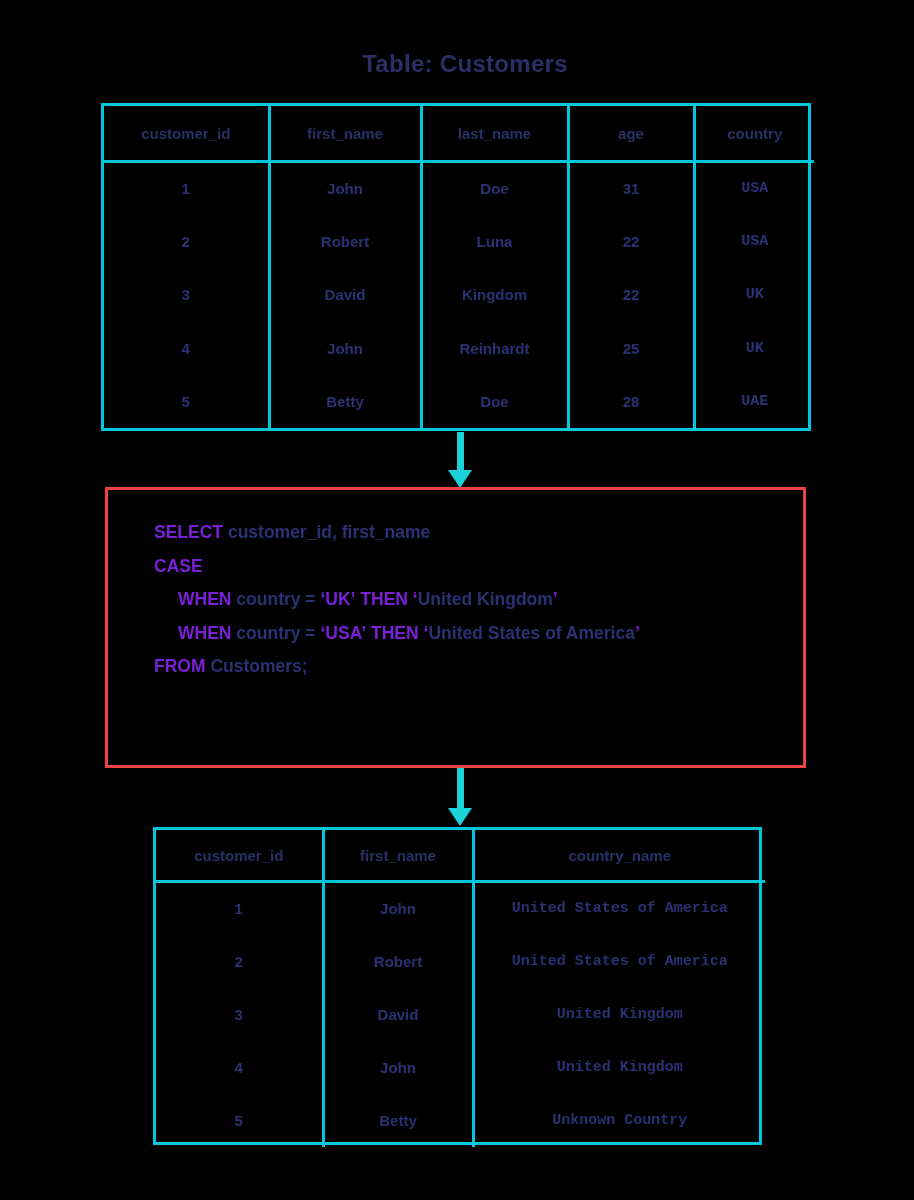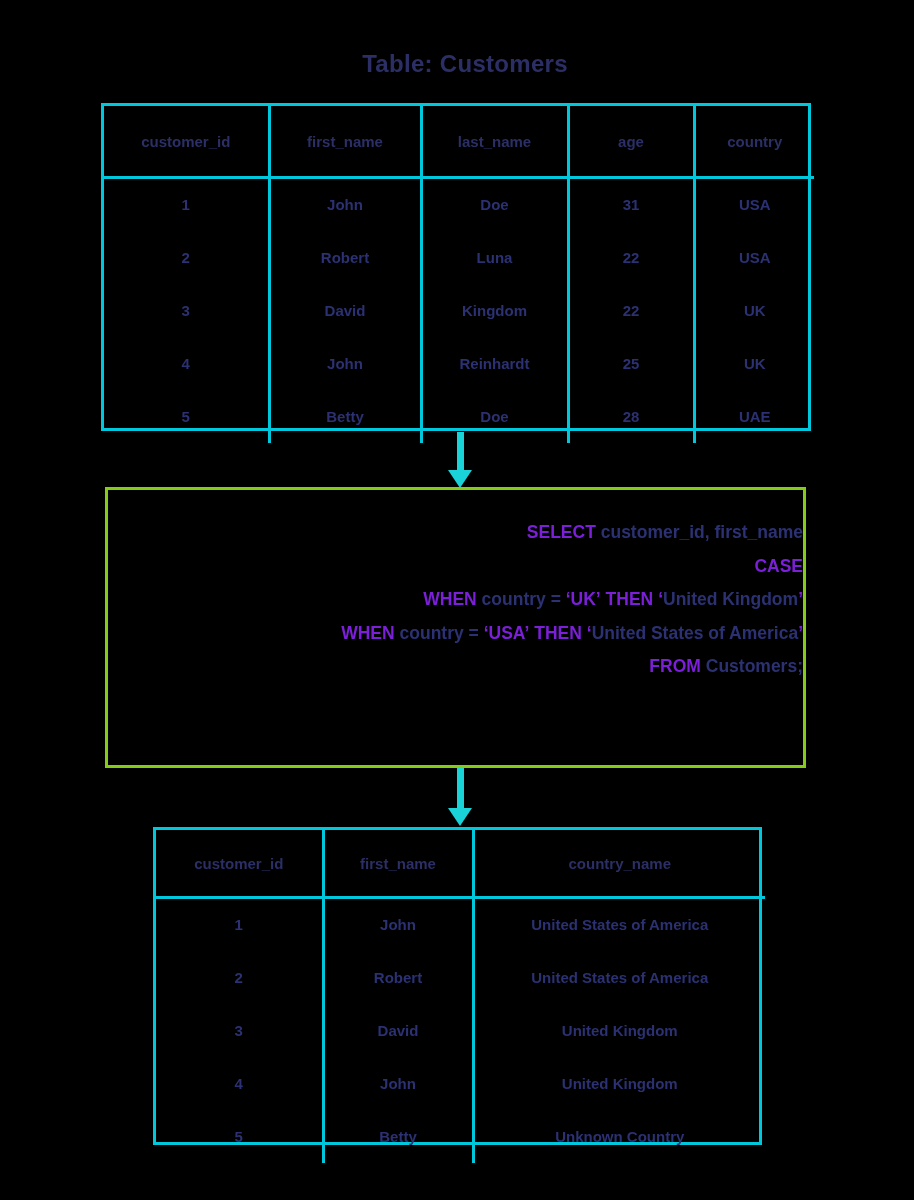--- a/index.html
+++ b/index.html
@@ -41,32 +41,32 @@
     border-collapse: collapse;
     table-layout: fixed;
   }
   .sql-table th {
     color: #2b2f66;
     font-size: 15px;
     font-weight: 700;
     text-align: center;
     border-bottom: 3px solid #00c8dc;
     border-right: 3px solid #00c8dc;
-    padding: 8px;
+    padding: 0;
   }
   .sql-table th:last-child { border-right: none; }
   .sql-table td {
     color: #2b3172;
     font-size: 15px;
     font-weight: 700;
     text-align: center;
     border-right: 3px solid #00c8dc;
     padding: 0;
   }
-  .sql-table td:last-child { border-right: none; }
+  .sql-table td:last-child { border-right: none; font-family: Liberation Mono, monospace; }
 
   
   #customers-table {
     left: 101px;
     top: 103px;
     width: 710px;
     height: 328px;
   }
   #customers-table th { height: 54px; }
   #customers-table tbody tr { height: 53px; }
@@ -126,23 +126,22 @@
   #arrow-bottom .head  { top: 40px; }
 
   
   #sql-box {
     position: absolute;
     box-sizing: border-box;
     left: 105px;
     top: 487px;
     width: 701px;
     height: 281px;
-    border: 3px solid #84cc16;
+    border: 3px solid #ef4444;
     padding: 26px 0 0 46px;
-    text-align: right;
   }
   .sql-line {
     color: #2b3172;
     font-size: 17.5px;
     font-weight: 600;
     line-height: 33.5px;
     white-space: pre;
   }
   .sql-line.indent-1 { padding-left: 24px; }
   .sql-line.indent-2 { padding-left: 30px; }

